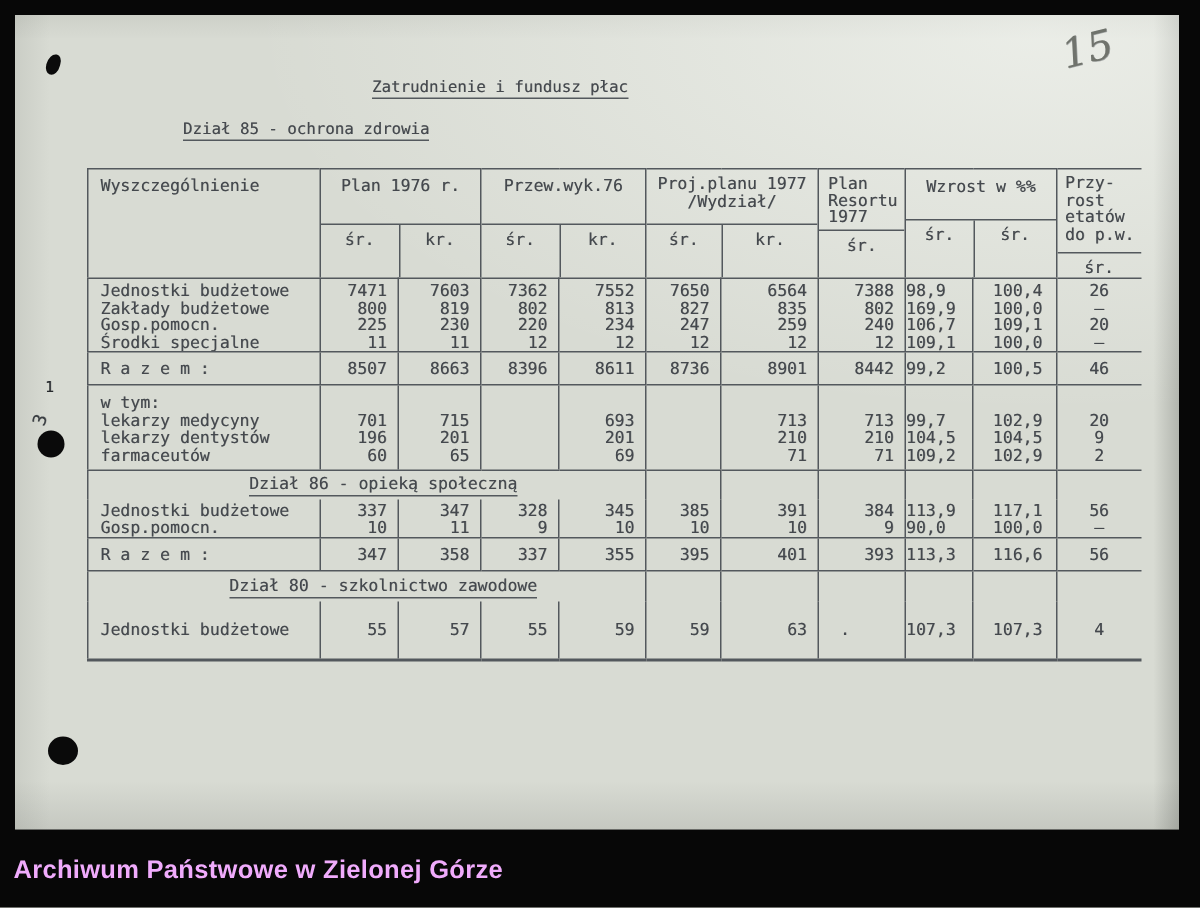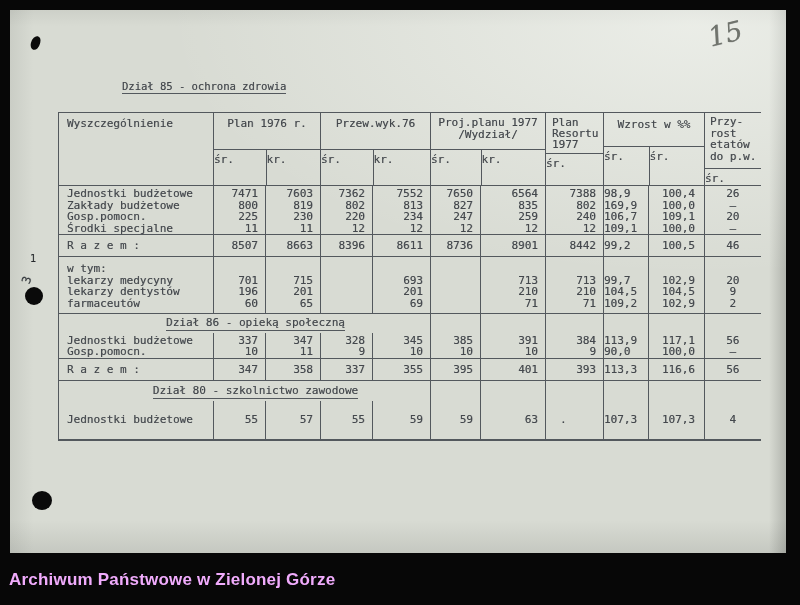--- a/index.html
+++ b/index.html
@@ -55,21 +55,21 @@
   thead th{border-bottom:1px solid var(--line);height:71px;padding:0;font-weight:normal}
   th.c0{text-align:left;padding:4px 0 0 8px}
   .grp{display:flex;flex-direction:column;height:100%}
   .gt{border-bottom:1px solid var(--line);text-align:center;white-space:pre-line;line-height:11.5px}
   .g0 .gt,.g1 .gt{height:37px;padding-top:5px}
   .g2 .gt{height:37px;padding-top:4px}
   .g3 .gt{height:41px;padding-top:4px;text-align:left;padding-left:6px;line-height:11px}
   .g4 .gt{height:34px;padding-top:6px}
   .g5 .gt{height:56px;padding-top:3px;text-align:left;padding-left:5px}
   .gs{display:flex;flex:1}
-  .gs .s{padding-top:3px;text-align:left}
+  .gs .s{padding-top:3px;text-align:center}
   .gs .s + .s{border-left:1px solid var(--line)}
 
   .ln{line-height:11.5px;height:11.5px;white-space:nowrap}
   .col-0{text-align:left;padding-left:8px}
   .col-1,.col-2,.col-3,.col-4,.col-5,.col-6,.col-7{text-align:right;padding-right:7px}
   .col-8{text-align:left;padding-right:6px}
   .col-9{text-align:right;padding-right:9px}
   .col-10{text-align:center}
   .ln.dot-left{text-align:left;padding-left:14px}
 
@@ -91,20 +91,21 @@
     font-family:"Liberation Sans","DejaVu Sans",sans-serif;
     font-weight:bold;font-size:17px;color:#f0abfc;letter-spacing:0.2px;
     text-shadow:none;
   }
 </style>
 </head>
 <body>
 
 <div class="paper">
 
+  <div class="doc-title u">Zatrudnienie i fundusz płac</div>
   <div class="doc-heading u">Dział 85 - ochrona zdrowia</div>
 
   <div class="pagenum">15</div>
 
   <div class="ink-blob"></div>
   <div class="mark-one">1</div>
   <div class="mark-three">3</div>
   <div class="hole-dot-a"></div>
   <div class="hole-dot-b"></div>
 

